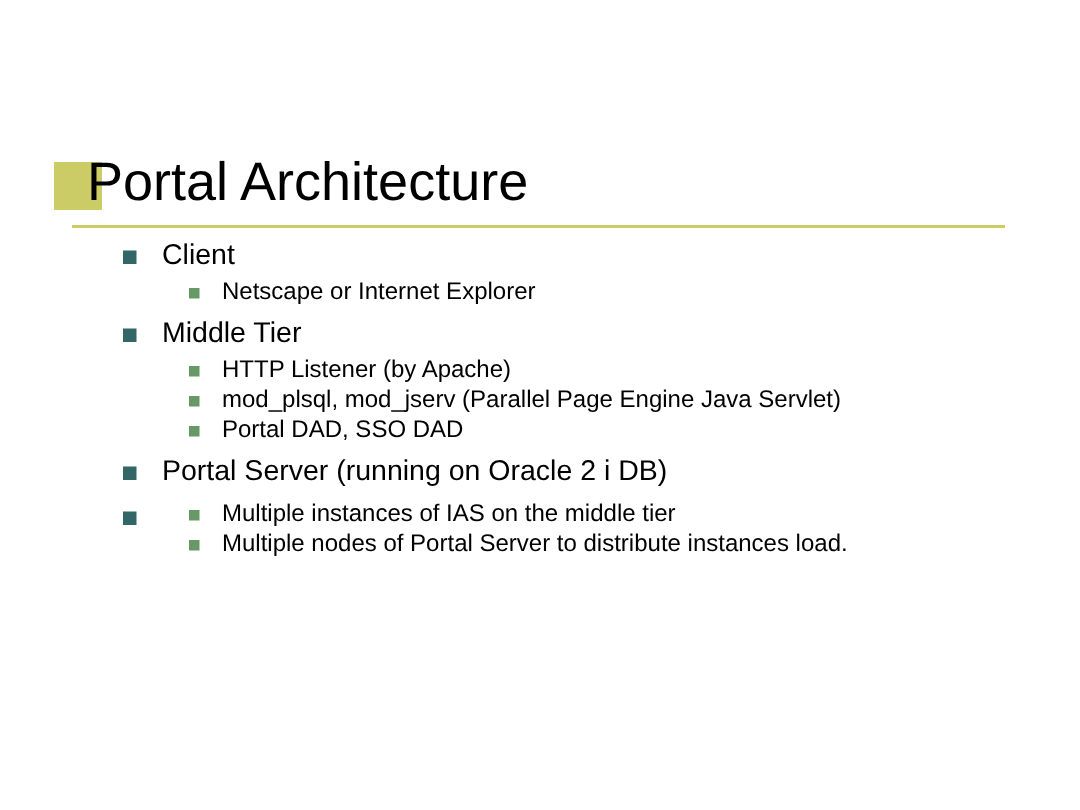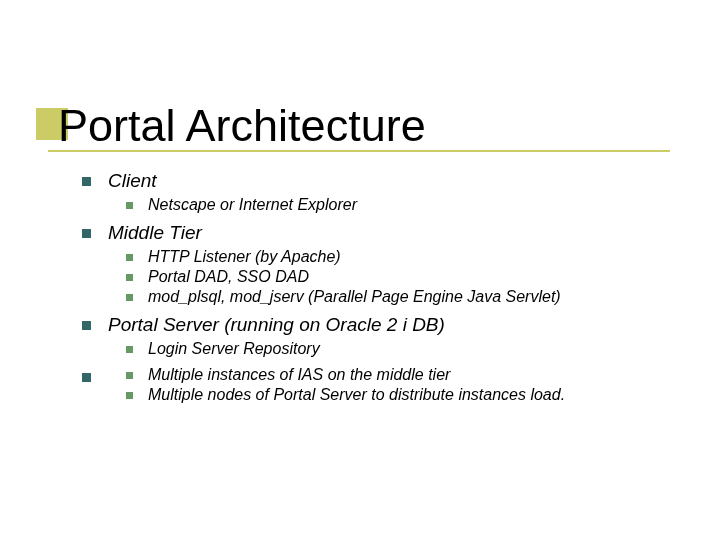--- a/index.html
+++ b/index.html
@@ -21,35 +21,35 @@
     background: #cccc66;
     z-index: 0;
   }
   .slide {
     position: relative;
     padding: 100px 50px 0 58px;
     z-index: 1;
   }
   .title {
     font-family: Verdana, Arial, sans-serif;
-    font-size: 45px;
+    font-size: 36px;
     font-weight: 400;
     letter-spacing: 0px;
     margin-bottom: 18px;
   }
   .underline {
     position: absolute;
     left: 48px;
     top: 150px;
     width: 622px;
     height: 2px;
     background: #cccc66;
     z-index: 0;
   }
-  ul { list-style: none; font-style: italic; }
+  ul { list-style: none; }
   .lvl1 {
     margin-left: 24px;
   }
   .lvl1 > li {
     font-size: 19px;
     margin-top: 8px;
     position: relative;
     padding-left: 26px;
   }
   .lvl1 > li::before {
@@ -98,29 +98,28 @@
       <span>Client</span>
       <ul class="lvl2">
         <li>Netscape or Internet Explorer</li>
       </ul>
     </li>
 
     <li>
       <span>Middle Tier</span>
       <ul class="lvl2">
         <li><span>HTTP Listener (</span><span class="small">by Apache</span><span>)</span></li>
+        <li><span>mod_plsql, mod_jserv (</span><span class="small">Parallel Page Engine Java Servlet</span><span>)</span></li>
         <li>Portal DAD, SSO DAD</li>
-        <li><span>mod_plsql, mod_jserv (</span><span class="small">Parallel Page Engine Java Servlet</span><span>)</span></li>
       </ul>
     </li>
 
     <li>
       <span>Portal Server (running on Oracle 2 i DB)</span>
       <ul class="lvl2">
-        <li>Login Server Repository</li>
       </ul>
     </li>
 
     <li>
       <ul class="lvl2">
         <li>Multiple instances of IAS on the middle tier</li>
         <li>Multiple nodes of Portal Server to distribute instances load.</li>
       </ul>
     </li>
   </ul>

